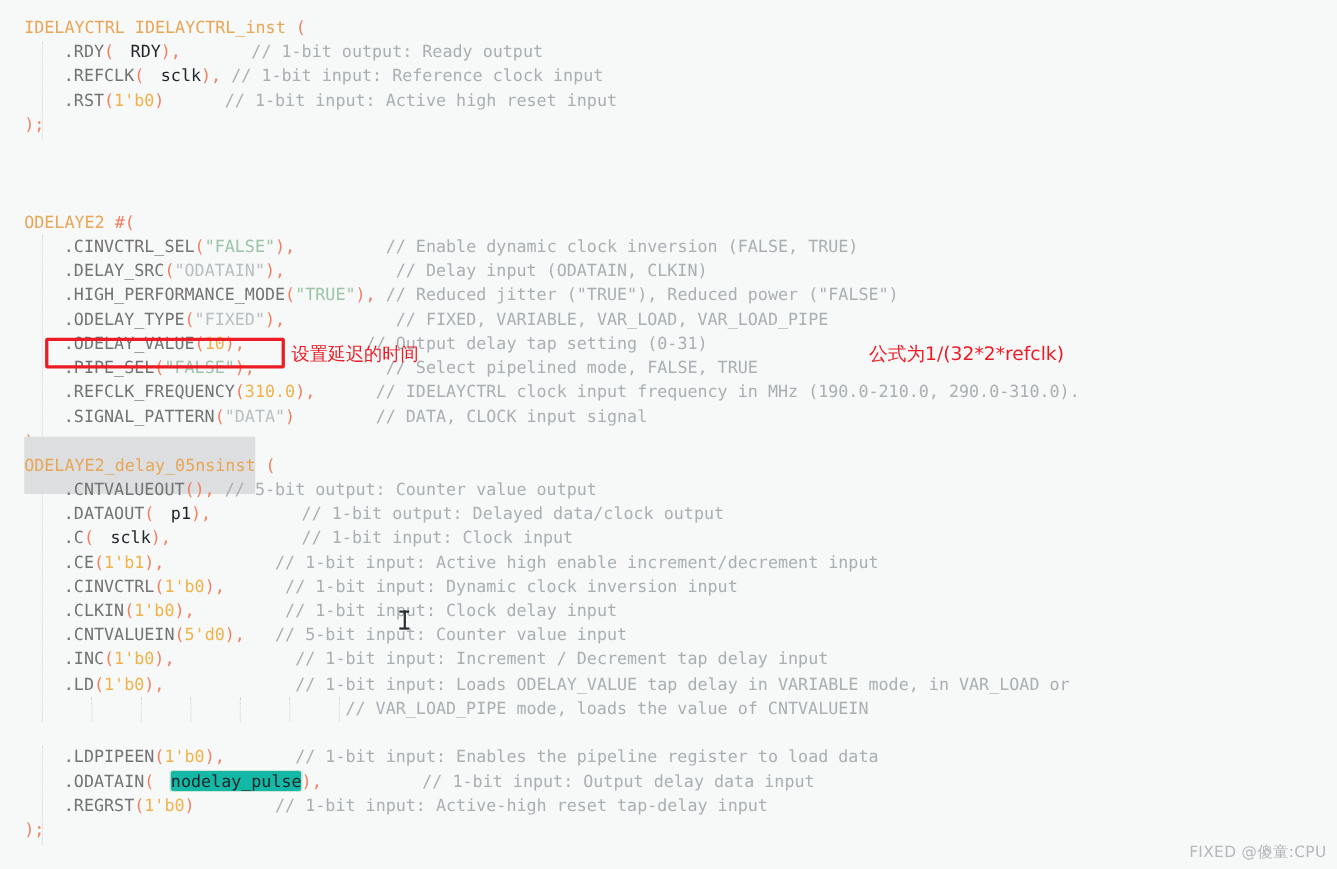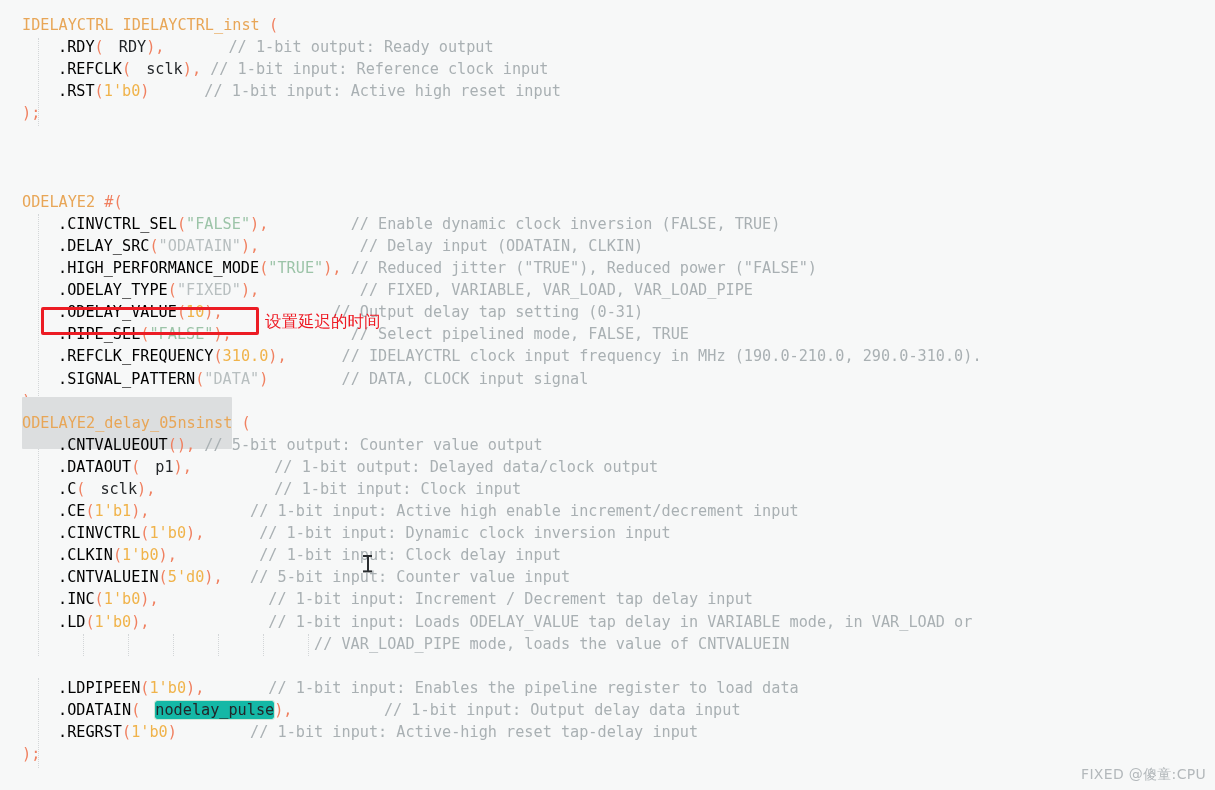--- a/index.html
+++ b/index.html
@@ -32,21 +32,21 @@
   }
   .line {
     height: 22.1px;
     white-space: pre;
     padding-left: 22px;
     position: relative;
   }
   
   .kw      { color: #e8a657; }      
   .inst    { color: #e8a657; }      
-  .port    { color: #000000; }      
+  .port    { color: #737373; }      
   .punc    { color: #f08060; }      
   .num     { color: #f0b34a; }      
   .sig     { color: #232629; margin-left: 15px; }      
   .str     { color: #9cc4a8; }      
   .str-d   { color: #b8bfc0; }      
   .cmt     { color: #a9b0b3; }
 
   
   .sel-hl {
     background: #dcdedf;
@@ -142,18 +142,19 @@
   <div class="guide" style="left:218px; top:634px; height:22px;"></div>
   <div class="guide" style="left:263px; top:634px; height:22px;"></div>
   <div class="guide" style="left:308px; top:634px; height:22px;"></div>
 
   <div class="code" id="code-root"><div class="line" style="padding-left: 22px;"><span class="kw">IDELAYCTRL IDELAYCTRL_inst </span><span class="punc">(</span></div><div class="line" style="padding-left: 58px;"><span class="port">.RDY</span><span class="punc">(</span><span class="sig">RDY</span><span class="punc">),</span><span class="cmt">       // 1-bit output: Ready output</span></div><div class="line" style="padding-left: 58px;"><span class="port">.REFCLK</span><span class="punc">(</span><span class="sig">sclk</span><span class="punc">),</span><span class="cmt"> // 1-bit input: Reference clock input</span></div><div class="line" style="padding-left: 58px;"><span class="port">.RST</span><span class="punc">(</span><span class="num">1'b0</span><span class="punc">)</span><span class="cmt">      // 1-bit input: Active high reset input</span></div><div class="line" style="padding-left: 22px;"><span class="punc">);</span></div><div class="line" style="padding-left: 22px;">&nbsp;</div><div class="line" style="padding-left: 22px;">&nbsp;</div><div class="line" style="padding-left: 22px;">&nbsp;</div><div class="line" style="padding-left: 22px;"><span class="kw">ODELAYE2 </span><span class="punc">#(</span></div><div class="line" style="padding-left: 58px;"><span class="port">.CINVCTRL_SEL</span><span class="punc">(</span><span class="str">"FALSE"</span><span class="punc">),</span><span class="cmt">         // Enable dynamic clock inversion (FALSE, TRUE)</span></div><div class="line" style="padding-left: 58px;"><span class="port">.DELAY_SRC</span><span class="punc">(</span><span class="str-d">"ODATAIN"</span><span class="punc">),</span><span class="cmt">           // Delay input (ODATAIN, CLKIN)</span></div><div class="line" style="padding-left: 58px;"><span class="port">.HIGH_PERFORMANCE_MODE</span><span class="punc">(</span><span class="str">"TRUE"</span><span class="punc">),</span><span class="cmt"> // Reduced jitter ("TRUE"), Reduced power ("FALSE")</span></div><div class="line" style="padding-left: 58px;"><span class="port">.ODELAY_TYPE</span><span class="punc">(</span><span class="str-d">"FIXED"</span><span class="punc">),</span><span class="cmt">           // FIXED, VARIABLE, VAR_LOAD, VAR_LOAD_PIPE</span></div><div class="line" style="padding-left: 58px;"><span class="port">.ODELAY_VALUE</span><span class="punc">(</span><span class="num">10</span><span class="punc">),</span><span class="cmt">            // Output delay tap setting (0-31)</span></div><div class="line" style="padding-left: 58px;"><span class="port">.PIPE_SEL</span><span class="punc">(</span><span class="str">"FALSE"</span><span class="punc">),</span><span class="cmt">             // Select pipelined mode, FALSE, TRUE</span></div><div class="line" style="padding-left: 58px;"><span class="port">.REFCLK_FREQUENCY</span><span class="punc">(</span><span class="num">310.0</span><span class="punc">),</span><span class="cmt">      // IDELAYCTRL clock input frequency in MHz (190.0-210.0, 290.0-310.0).</span></div><div class="line" style="padding-left: 58px;"><span class="port">.SIGNAL_PATTERN</span><span class="punc">(</span><span class="str-d">"DATA"</span><span class="punc">)</span><span class="cmt">        // DATA, CLOCK input signal</span></div><div class="line" style="padding-left: 22px;"><span class="punc">)</span></div><div class="line" style="padding-left: 22px;"><span class="inst sel-hl">ODELAYE2_delay_05nsinst</span><span class="punc"> (</span></div><div class="line" style="padding-left: 58px;"><span class="port">.CNTVALUEOUT</span><span class="punc">(),</span><span class="cmt"> // 5-bit output: Counter value output</span></div><div class="line" style="padding-left: 58px;"><span class="port">.DATAOUT</span><span class="punc">(</span><span class="sig">p1</span><span class="punc">),</span><span class="cmt">         // 1-bit output: Delayed data/clock output</span></div><div class="line" style="padding-left: 58px;"><span class="port">.C</span><span class="punc">(</span><span class="sig">sclk</span><span class="punc">),</span><span class="cmt">             // 1-bit input: Clock input</span></div><div class="line" style="padding-left: 58px;"><span class="port">.CE</span><span class="punc">(</span><span class="num">1'b1</span><span class="punc">),</span><span class="cmt">           // 1-bit input: Active high enable increment/decrement input</span></div><div class="line" style="padding-left: 58px;"><span class="port">.CINVCTRL</span><span class="punc">(</span><span class="num">1'b0</span><span class="punc">),</span><span class="cmt">      // 1-bit input: Dynamic clock inversion input</span></div><div class="line" style="padding-left: 58px;"><span class="port">.CLKIN</span><span class="punc">(</span><span class="num">1'b0</span><span class="punc">),</span><span class="cmt">         // 1-bit input: Clock delay input</span></div><div class="line" style="padding-left: 58px;"><span class="port">.CNTVALUEIN</span><span class="punc">(</span><span class="num">5'd0</span><span class="punc">),</span><span class="cmt">   // 5-bit input: Counter value input</span></div><div class="line" style="padding-left: 58px;"><span class="port">.INC</span><span class="punc">(</span><span class="num">1'b0</span><span class="punc">),</span><span class="cmt">            // 1-bit input: Increment / Decrement tap delay input</span></div><div class="line" style="padding-left: 58px;"><span class="port">.LD</span><span class="punc">(</span><span class="num">1'b0</span><span class="punc">),</span><span class="cmt">             // 1-bit input: Loads ODELAY_VALUE tap delay in VARIABLE mode, in VAR_LOAD or</span></div><div class="line" style="padding-left: 58px;"><span class="cmt">                            // VAR_LOAD_PIPE mode, loads the value of CNTVALUEIN</span></div><div class="line" style="padding-left: 22px;">&nbsp;</div><div class="line" style="padding-left: 58px;"><span class="port">.LDPIPEEN</span><span class="punc">(</span><span class="num">1'b0</span><span class="punc">),</span><span class="cmt">       // 1-bit input: Enables the pipeline register to load data</span></div><div class="line" style="padding-left: 58px;"><span class="port">.ODATAIN</span><span class="punc">(</span><span class="sig sig-hl">nodelay_pulse</span><span class="punc">),</span><span class="cmt">          // 1-bit input: Output delay data input</span></div><div class="line" style="padding-left: 58px;"><span class="port">.REGRST</span><span class="punc">(</span><span class="num">1'b0</span><span class="punc">)</span><span class="cmt">        // 1-bit input: Active-high reset tap-delay input</span></div><div class="line" style="padding-left: 22px;"><span class="punc">);</span></div></div>
 
   <div class="redbox" id="redbox" style="left: 41px; top: 307px; width: 218px; height: 28px; border-color: rgb(236, 28, 36);"></div>
 
   <div class="annot cn" id="annot-cn" style="left: 265px; top: 311px; color: rgb(238, 27, 36);">设置延迟的时间</div>
 
+  <div class="annot formula" id="annot-formula" style="left: 790px; top: 310px; color: rgb(238, 27, 36);">公式为1/(32*2*refclk)</div>
 
   <div class="ibeam" id="ibeam" style="left: 363px; top: 555px;"></div>
 
   <div class="watermark">FIXED @傻童:CPU</div>
 
 </div>
 
 </body></html>

